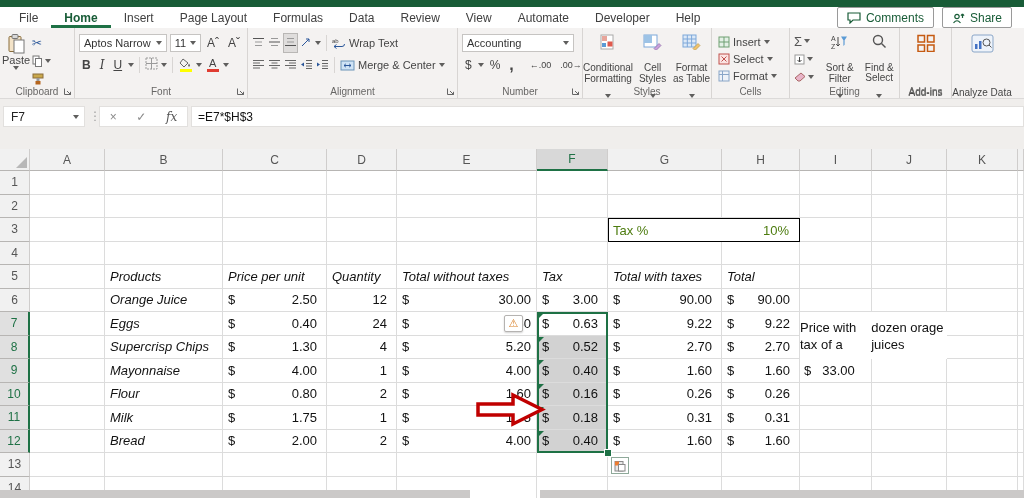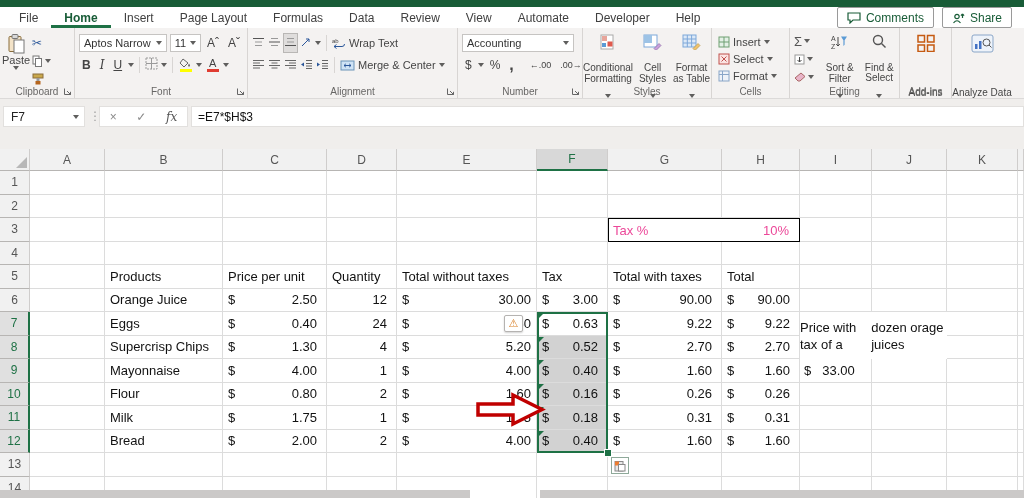--- a/index.html
+++ b/index.html
@@ -55,33 +55,33 @@
               display:flex;align-items:center;justify-content:center;
               border-right:1px solid #cfcdcc;border-bottom:1px solid #b7b5b3;}
   .chdr.sel{background:#d8d8d8;color:#1E7145;border-bottom:2px solid #1E7145;}
   .rhdr.sel{background:#e0e0e0;color:#1E7145;border-right:2px solid #1E7145;}
   .corner{position:absolute;left:0;top:0;width:30px;height:22px;background:#f1f1f1;box-sizing:border-box;
           border-right:1px solid #cfcdcc;border-bottom:1px solid #b7b5b3;}
   .corner .tri{position:absolute;right:2px;bottom:2px;width:0;height:0;
                border-left:11px solid transparent;border-bottom:11px solid #b8b8b8;}
   .cell{position:absolute;box-sizing:border-box;border-right:1px solid #dcdcdc;border-bottom:1px solid #dcdcdc;
         font-size:13px;color:#121212;display:flex;align-items:center;overflow:hidden;background:#fff;}
-  .cell.tl{padding-left:5px;}
+  .cell.tl{padding-left:5px;font-style:italic;}
   .cell.num{justify-content:flex-end;padding-right:9px;}
   .cell.acct{justify-content:space-between;padding:0 9px 0 5px;}
   .cell.fsel{background:#d2d2d2;}
   .cell.factive{background:#fff;}
   .tri-err{position:absolute;width:0;height:0;border-top:6px solid #1E7145;border-right:6px solid transparent;z-index:6;}
   
   .banner{position:absolute;left:105px;top:45.5px;width:432px;height:47px;background:#FFFF00;border:2px solid #000;
           box-sizing:border-box;z-index:4;display:flex;align-items:flex-end;justify-content:center;
           font-size:14px;color:#000;padding-bottom:5px;}
   .taxbox{position:absolute;left:608px;top:69px;width:192px;height:24px;border:1.5px solid #000;background:#fff;
           box-sizing:border-box;z-index:4;display:flex;align-items:center;justify-content:space-between;
-          font-size:13px;color:#ec4899;padding:0 10px 0 4px;}
+          font-size:13px;color:#4d7c0f;padding:0 10px 0 4px;}
   .note{position:absolute;left:800px;top:163px;width:147px;height:47px;z-index:4;background:#fff;
         display:flex;flex-direction:row;align-items:center;justify-content:center;font-size:13px;color:#111;line-height:17px;}
   .noteval{position:absolute;left:800px;top:210px;width:72px;height:23.5px;z-index:4;display:flex;align-items:center;
            gap:11px;font-size:13px;color:#111;padding-left:4px;box-sizing:border-box;}
   .selbox-range{position:absolute;left:537px;top:163px;width:71px;height:141px;border:2px solid #1E7145;
                 box-sizing:border-box;z-index:5;pointer-events:none;}
   .fillhandle{position:absolute;left:604px;top:300px;width:6px;height:6px;background:#1E7145;border:1px solid #fff;
               box-sizing:content-box;z-index:6;}
   .warnbtn{position:absolute;left:504px;top:166px;width:19px;height:17px;background:#fff;border:1px solid #b5b3b1;
            border-radius:2px;z-index:7;display:flex;align-items:center;justify-content:center;

